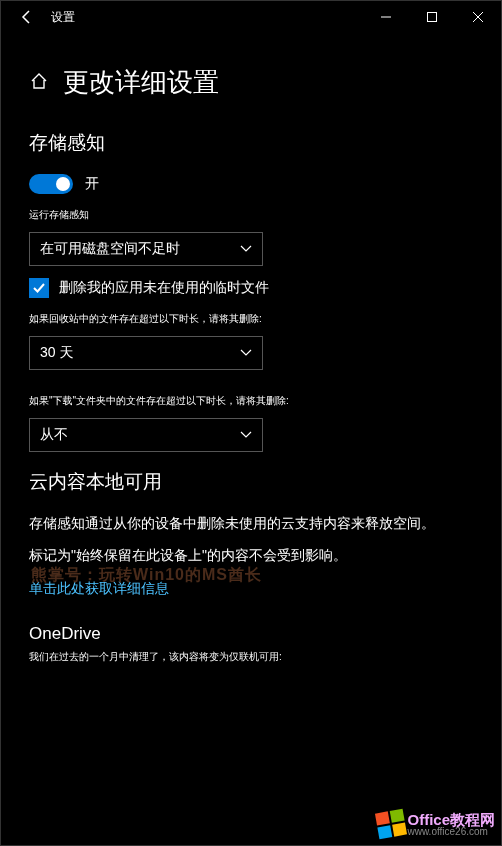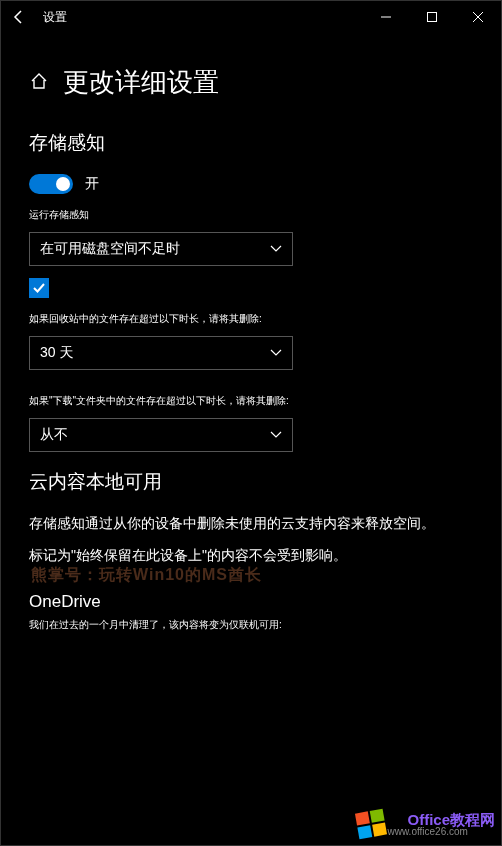--- a/index.html
+++ b/index.html
@@ -11,21 +11,21 @@
       font-family: "Microsoft YaHei", "Segoe UI", sans-serif;
       font-size: 14px;
       overflow: hidden;
       position: relative;
       border: 1px solid #333;
     }
     .titlebar {
       height: 32px;
       display: flex;
       align-items: center;
-      padding: 0 0 0 0;
+      padding: 0 0 0 8px;
       font-family: Liberation Mono, monospace;
     }
     .titlebar .back { width: 36px; height: 32px; display: flex; align-items: center; justify-content: center; cursor: pointer; }
     .titlebar .title { margin-left: 6px; font-size: 12px; }
     .titlebar .spacer { flex: 1; }
     .titlebar .winbtn { width: 46px; height: 32px; display: flex; align-items: center; justify-content: center; cursor: pointer; }
     .content { padding: 10px 18px 0 28px; }
     .header-row { display: flex; align-items: center; margin: 22px 0 30px 0; }
     .home-icon { margin-right: 14px; cursor: pointer; }
     .page-title { font-size: 26px; font-weight: 400; }
@@ -36,21 +36,21 @@
       position: relative; margin-right: 12px; cursor: pointer;
     }
     .toggle .knob {
       position: absolute; right: 3px; top: 3px; width: 14px; height: 14px;
       border-radius: 50%; background: #fff;
     }
     .toggle-label { font-size: 14px; }
     .body-text { font-size: 14px; line-height: 1.55; margin-bottom: 18px; }
     .field-label { font-size: 10px; margin-bottom: 10px; margin-top: 8px; }
     .select {
-      width: 264px; height: 34px; border: 1px solid #555; background: #000;
+      width: 234px; height: 34px; border: 1px solid #555; background: #000;
       display: flex; align-items: center; justify-content: space-between;
       padding: 0 10px; cursor: pointer; margin-bottom: 12px;
     }
     .select .chev { font-size: 12px; }
     .checkbox-row { display: flex; align-items: center; margin-bottom: 14px; }
     .checkbox {
       width: 20px; height: 20px; background: #0078d7; border: none;
       display: flex; align-items: center; justify-content: center;
       margin-right: 10px; cursor: pointer;
     }
@@ -68,21 +68,21 @@
     .wm-icon {
       width: 28px; height: 26px; display: grid;
       grid-template-columns: 1fr 1fr; grid-template-rows: 1fr 1fr; gap: 2px;
       transform: rotate(-10deg); margin-right: 2px;
     }
     .wm-icon div:nth-child(1){background:#f25022;}
     .wm-icon div:nth-child(2){background:#7fba00;}
     .wm-icon div:nth-child(3){background:#00a4ef;}
     .wm-icon div:nth-child(4){background:#ffb900;}
     .wm-text { font-size: 15px; font-weight: bold; line-height: 1; }
-    .wm-text .l1 { color: #8b5cf6; margin-left: 20px; }
+    .wm-text .l1 { color: #f0abfc; }
     .wm-text .l2 { color: #888; font-size: 10px; font-weight: normal; }
   </style>
 </head>
 <body>
 
 <div class="titlebar">
   <div class="back">
     <svg width="16" height="16" viewBox="0 0 16 16">
         <path d="M10 2 L4 8 L10 14" stroke="#fff" stroke-width="1.5" fill="none"></path>
       </svg>
@@ -136,20 +136,21 @@
     </span>
   </div>
 
 
   <div class="checkbox-row">
     <div class="checkbox">
       <svg viewBox="0 0 14 14">
           <path d="M2 7 L5.5 10.5 L12 3" stroke="#fff" stroke-width="2" fill="none"></path>
         </svg>
     </div>
+    <span>删除我的应用未在使用的临时文件</span>
   </div>
 
   <div class="field-label">如果回收站中的文件存在超过以下时长，请将其删除:</div>
   <div class="select">
     <span>30 天</span>
     <span class="chev">
       <svg width="12" height="8" viewBox="0 0 12 8">
           <path d="M1 1 L6 6 L11 1" stroke="#fff" stroke-width="1.2" fill="none"></path>
         </svg>
     </span>
@@ -162,20 +163,21 @@
       <svg width="12" height="8" viewBox="0 0 12 8">
           <path d="M1 1 L6 6 L11 1" stroke="#fff" stroke-width="1.2" fill="none"></path>
         </svg>
     </span>
   </div>
 
   <h2 class="section-heading" style="margin-top:17px;">云内容本地可用</h2>
 
   <p class="body-text" style="margin-bottom:10px;">存储感知通过从你的设备中删除未使用的云支持内容来释放空间。</p>
   <p class="body-text" style="margin-bottom:8px;">标记为"始终保留在此设备上"的内容不会受到影响。</p>
+  <span class="link">单击此处获取详细信息</span>
 
   <div class="subheading">OneDrive</div>
   <div class="field-label" style="margin-top:4px;">我们在过去的一个月中清理了，该内容将变为仅联机可用:</div>
   
 </div>
 
 <div class="watermark1">熊掌号：玩转Win10的MS酋长</div>
 <div class="watermark2">
   <div class="wm-icon">
       <div></div>

